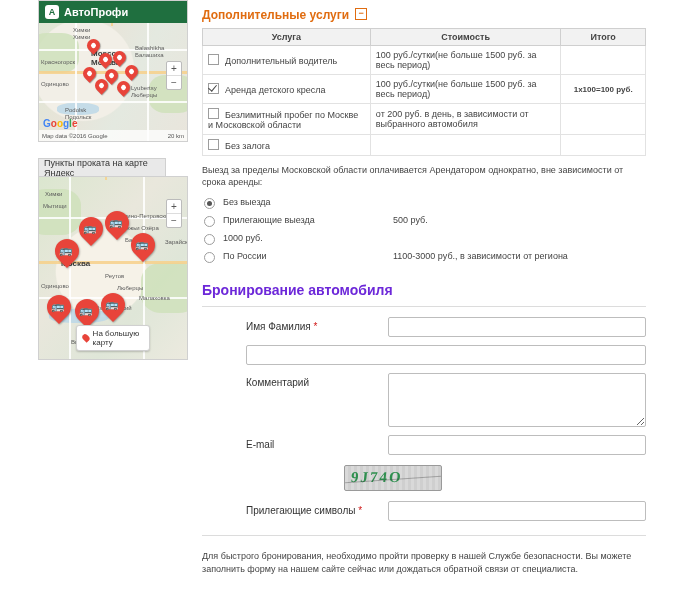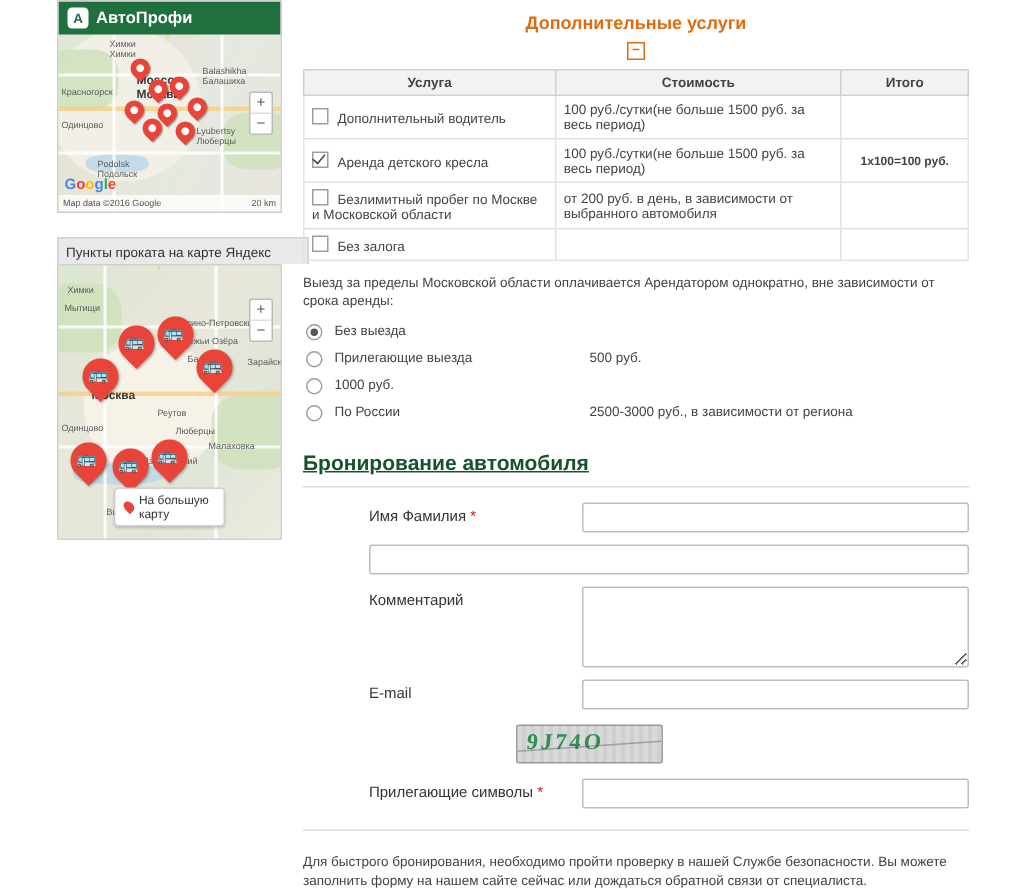--- a/index.html
+++ b/index.html
@@ -65,36 +65,36 @@
   .zoomctl div{height:13px;line-height:13px;text-align:center;font-size:10px;color:#555;}
   .zoomctl div:first-child{border-bottom:1px solid #ddd;}
   .map-attrib{
     position:absolute;left:0;right:0;bottom:0;height:11px;background:rgba(255,255,255,.75);
     font-size:6px;color:#555;display:flex;align-items:center;justify-content:space-between;padding:0 3px;z-index:6;
   }
   .gmaps-logo{position:absolute;left:4px;bottom:12px;font-size:10px;font-weight:bold;z-index:6;}
   .gmaps-logo .b{color:#4285f4;}.gmaps-logo .r{color:#ea4335;}.gmaps-logo .y{color:#fbbc05;}.gmaps-logo .g{color:#34a853;}
 
   .yandex-title{
-    margin-top:16px;width:168px;height:18px;background:#e9e9e9;border:1px solid #d0d0d0;border-bottom:none;
+    margin-top:16px;width:128px;height:18px;background:#e9e9e9;border:1px solid #d0d0d0;border-bottom:none;
     font-size:9px;color:#333;display:flex;align-items:center;padding:0 5px;box-sizing:border-box;
   }
   .map-widget2{width:148px;height:182px;border:1px solid #d0d0d0;position:relative;overflow:hidden;background:#e9e5dc;}
   .big-map-link{
     position:absolute;left:50%;transform:translateX(-50%);bottom:8px;background:#fff;border:1px solid #d0d0d0;
     border-radius:3px;padding:3px 8px 3px 6px;font-size:8px;color:#333;display:flex;align-items:center;gap:4px;z-index:8;
     box-shadow:0 1px 2px rgba(0,0,0,.2);
   }
   .big-map-link .mini-pin{width:8px;height:8px;background:#e8443a;border-radius:50% 50% 50% 0;transform:rotate(-45deg);}
 
   
   .right-col{position:absolute;left:202px;top:0;width:444px;}
 
   .section-head{
-    display:flex;align-items:center;gap:6px;color:#e06c10;font-size:12px;font-weight:bold;margin:8px 0 6px 0;flex-direction:column;
+    display:flex;align-items:flex-start;gap:6px;color:#e06c10;font-size:12px;font-weight:bold;margin:8px 0 6px 0;
   }
   .collapse-box{
     width:10px;height:10px;border:1px solid #e06c10;color:#e06c10;font-size:9px;line-height:8px;text-align:center;
     display:inline-block;
   }
 
   table.services{border-collapse:collapse;width:444px;font-size:9px;}
   table.services th{
     background:#f2f2f2;border:1px solid #cfcfcf;color:#444;font-weight:bold;padding:3px 4px;text-align:center;font-size:9px;
   }
@@ -118,21 +118,21 @@
   .radio-row{display:flex;align-items:flex-start;font-size:9px;color:#444;padding:3px 0;}
   .rb{
     width:9px;height:9px;border:1px solid #9d9d9d;border-radius:50%;background:#fff;margin-right:8px;margin-left:2px;
     display:inline-block;position:relative;flex:0 0 auto;margin-top:1px;
   }
   .rb.on:after{content:"";position:absolute;left:2px;top:2px;width:5px;height:5px;border-radius:50%;background:#555;}
   .radio-row .lbl{width:170px;}
   .radio-row .val{flex:1;}
 
   h2.form-title{
-    font-size:14px;color:#14532d;font-weight:bold;margin:16px 0 10px 0;border-bottom:1px solid #dcdcdc;padding-bottom:8px;text-decoration:underline;
+    font-size:14px;color:#6d28d9;font-weight:bold;margin:16px 0 10px 0;border-bottom:1px solid #dcdcdc;padding-bottom:8px;
   }
 
   .frow{display:flex;align-items:flex-start;margin-bottom:8px;padding-left:44px;}
   .frow .flabel{width:142px;font-size:10px;color:#333;padding-top:4px;}
   .req{color:#d01616;}
   .finput{
     flex:1;height:16px;border:1px solid #bdbdbd;background:#fff;border-radius:2px;
   }
   .ftextarea{flex:1;height:48px;border:1px solid #bdbdbd;background:#fff;border-radius:2px;}
 
@@ -334,21 +334,21 @@
         <span class="lbl">Прилегающие выезда</span>
         <span class="val">500 руб.</span>
       </div>
       <div class="radio-row">
         <span class="rb"></span>
         <span class="val">1000 руб.</span>
       </div>
       <div class="radio-row">
         <span class="rb"></span>
         <span class="lbl">По России</span>
-        <span class="val">2500-3000 руб., в зависимости от региона</span>
+        <span class="val">1100-3000 руб., в зависимости от региона</span>
       </div>
     </div>
 
     <h2 class="form-title">Бронирование автомобиля</h2>
 
     <div class="frow">
       <div class="flabel">
         <span>Имя Фамилия</span>
         <span class="req">*</span>
       </div>

